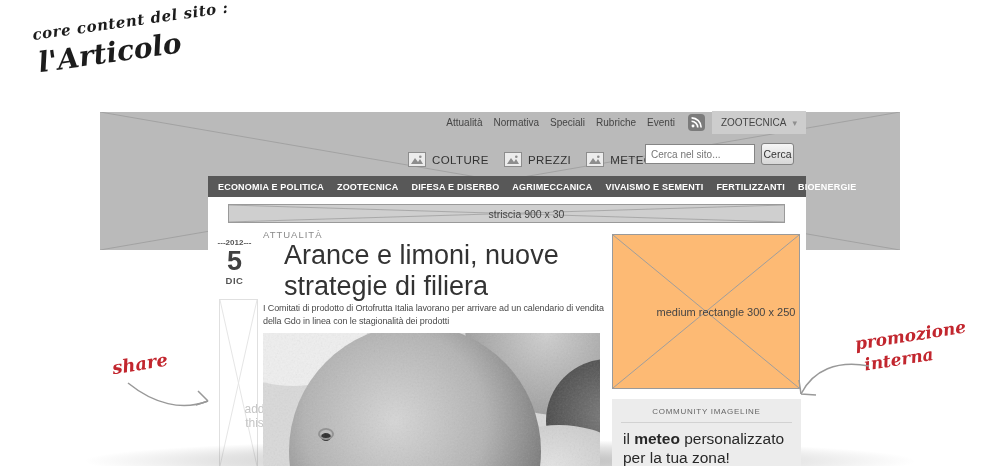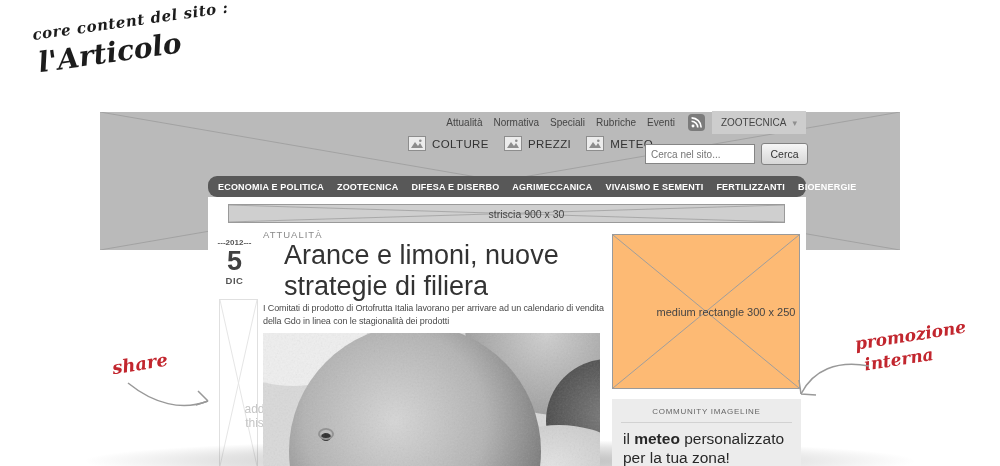--- a/index.html
+++ b/index.html
@@ -26,28 +26,28 @@
 
   
   .topbar { left:208px; top:111px; width:598px; height:23px; display:flex; align-items:center; justify-content:flex-end; z-index:3; }
   .topbar .tlink { font-size:10px; color:#454545; margin-right:11px; cursor:pointer; }
   .rss { width:17px; height:17px; border-radius:4px; background:#7b7b7b; margin:0 7px 0 2px; display:flex; align-items:center; justify-content:center; }
   .community-btn { height:23px; background:#cdcdcd; border:none; padding:0 9px; display:flex; align-items:center; gap:6px; font-size:10px; color:#454545; font-family:inherit; cursor:pointer; }
   .community-btn .caret { color:#8f8f8f; font-size:9px; }
 
   
   .logo { left:210px; top:134px; font-size:29px; font-weight:bold; color:#3d3d3d; letter-spacing:-.5px; z-index:3; }
-  .quick-links { left:408px; top:136px; display:flex; gap:15px; align-items:flex-end; z-index:3; }
+  .quick-links { left:408px; top:152px; display:flex; gap:15px; align-items:flex-end; z-index:3; }
   .qlink { display:flex; align-items:center; gap:6px; font-size:11.5px; color:#333; letter-spacing:.4px; cursor:pointer; }
   .img-icon { width:18px; height:15px; background:#ececec; border:1px solid #8d8d8d; display:flex; align-items:center; justify-content:center; }
   .search-input { left:645px; top:144px; width:110px; height:20px; border:1px solid #858585; font-size:10px; color:#555; padding:0 5px; background:#fff; z-index:3; font-family:inherit; }
-  .search-btn { left:761px; top:143px; width:47px; height:22px; border:1px solid #828282; border-radius:3px; background:linear-gradient(#f6f6f6,#d7d7d7); font-size:10.5px; color:#333; z-index:3; font-family:inherit; cursor:pointer; }
-
-  
-  .navbar { left:208px; top:176px; width:598px; height:21px; background:#585858; display:flex; align-items:center; padding-left:10px; gap:13px; z-index:3;border-radius:9px; }
+  .search-btn { left:761px; top:143px; width:33px; height:22px; border:1px solid #828282; border-radius:3px; background:linear-gradient(#f6f6f6,#d7d7d7); font-size:10.5px; color:#333; z-index:3; font-family:inherit; cursor:pointer; }
+
+  
+  .navbar { left:208px; top:176px; width:598px; height:21px; background:#585858; display:flex; align-items:center; padding-left:10px; gap:13px; z-index:3; }
   .navbar .nitem { color:#fff; font-weight:bold; font-size:9px; letter-spacing:.2px; white-space:nowrap; cursor:pointer; }
 
   
   .sheet { left:208px; top:197px; width:598px; height:269px; background:#fff; z-index:2; }
 
   .ph { border:1px solid #9a9a9a; background:#cfcfcf; z-index:4; }
   .ph svg { position:absolute; inset:0; width:100%; height:100%; }
   .ph .ph-label { position:absolute; inset:0; display:flex; align-items:center; justify-content:center; font-size:10.5px; color:#444;margin-left:40px; }
   .striscia { left:228px; top:204px; width:557px; height:19px; }
   .medrect { left:612px; top:234px; width:188px; height:155px; background:#fdba74; }

